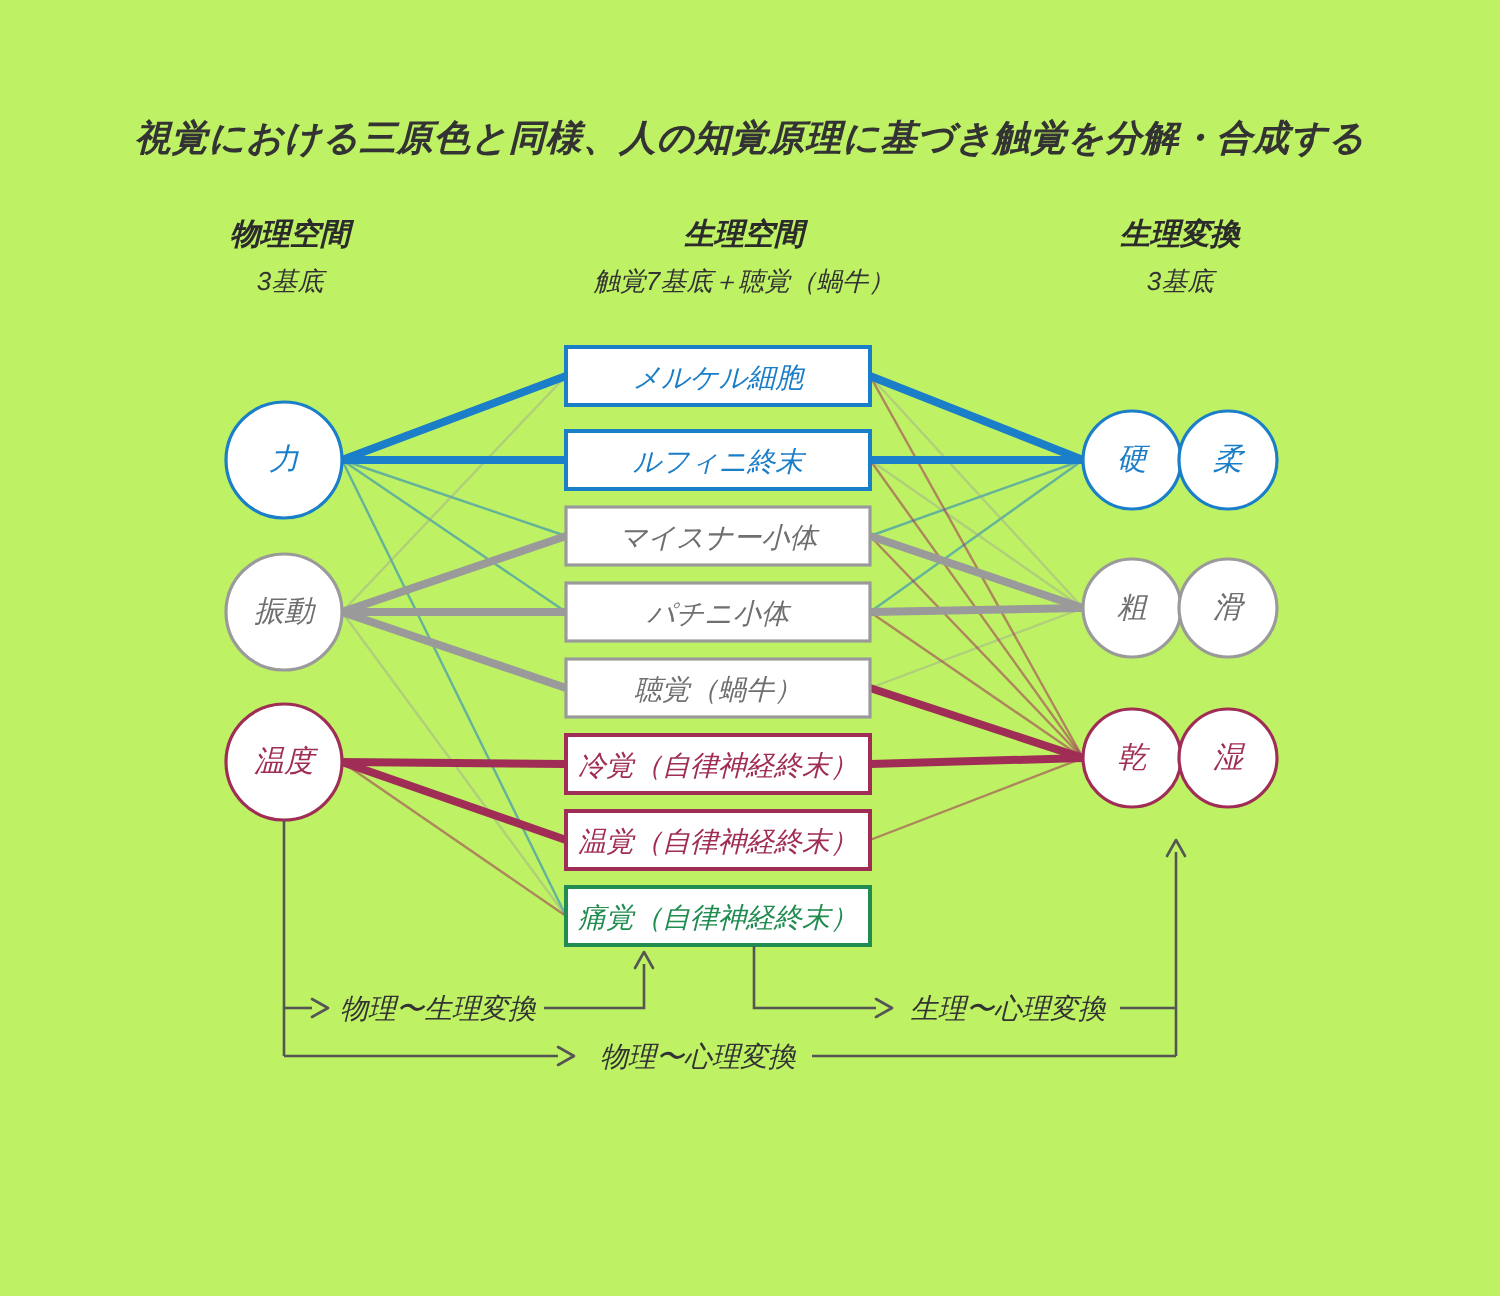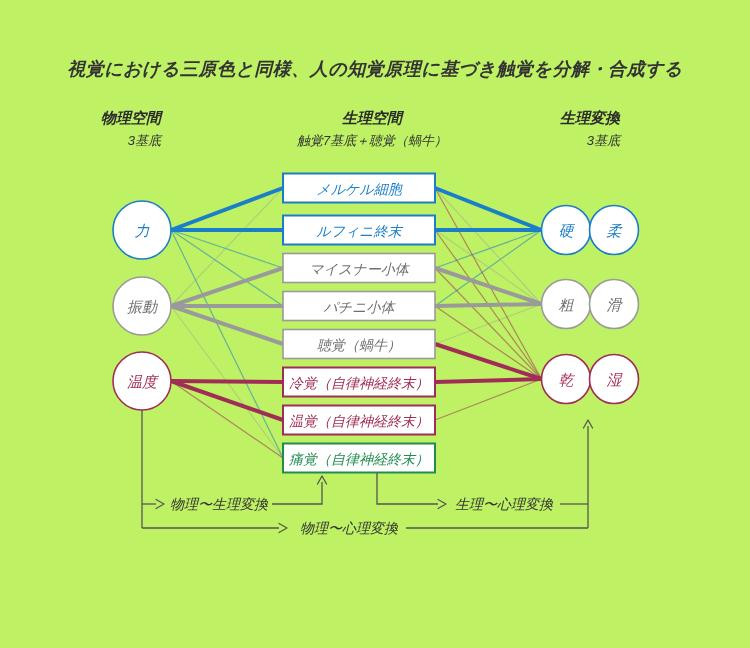--- a/index.html
+++ b/index.html
@@ -11,35 +11,35 @@
     overflow:hidden;
     font-style:italic;
   }
   .title{
     position:absolute;top:57px;left:0;width:750px;
     text-align:center;font-size:18px;font-weight:bold;color:#333;
     letter-spacing:.5px;
   }
   .col-head{position:absolute;text-align:center;transform:translateX(-50%);}
   .col-head .main{font-size:15px;font-weight:bold;color:#2b2b2b;line-height:1;}
-  .col-head .sub{font-size:13px;color:#333;margin-top:9px;line-height:1;text-align:right;}
+  .col-head .sub{font-size:13px;color:#333;margin-top:9px;line-height:1;}
   .caption{
     position:absolute;top:574px;right:40px;
     font-size:14px;color:#6e6e6e;letter-spacing:.5px;
   }
   svg{position:absolute;left:0;top:0;}
   svg text{font-family:"Liberation Sans","DejaVu Sans",sans-serif;}
 </style>
 </head>
 <body>
 
 <div id="stage">
   <div class="title">視覚における三原色と同様、人の知覚原理に基づき触覚を分解・合成する</div>
 
-  <div class="col-head" style="left:131px;top:110px;">
+  <div class="col-head" style="left:145px;top:110px;">
     <div class="main">物理空間</div>
     <div class="sub">3基底</div>
   </div>
   <div class="col-head" style="left:359px;top:110px;margin-left:13px;">
     <div class="main">生理空間</div>
     <div class="sub">触覚7基底＋聴覚（蝸牛）</div>
   </div>
   <div class="col-head" style="left:590px;top:110px;">
     <div class="main">生理変換</div>
     <div class="sub">3基底</div>

